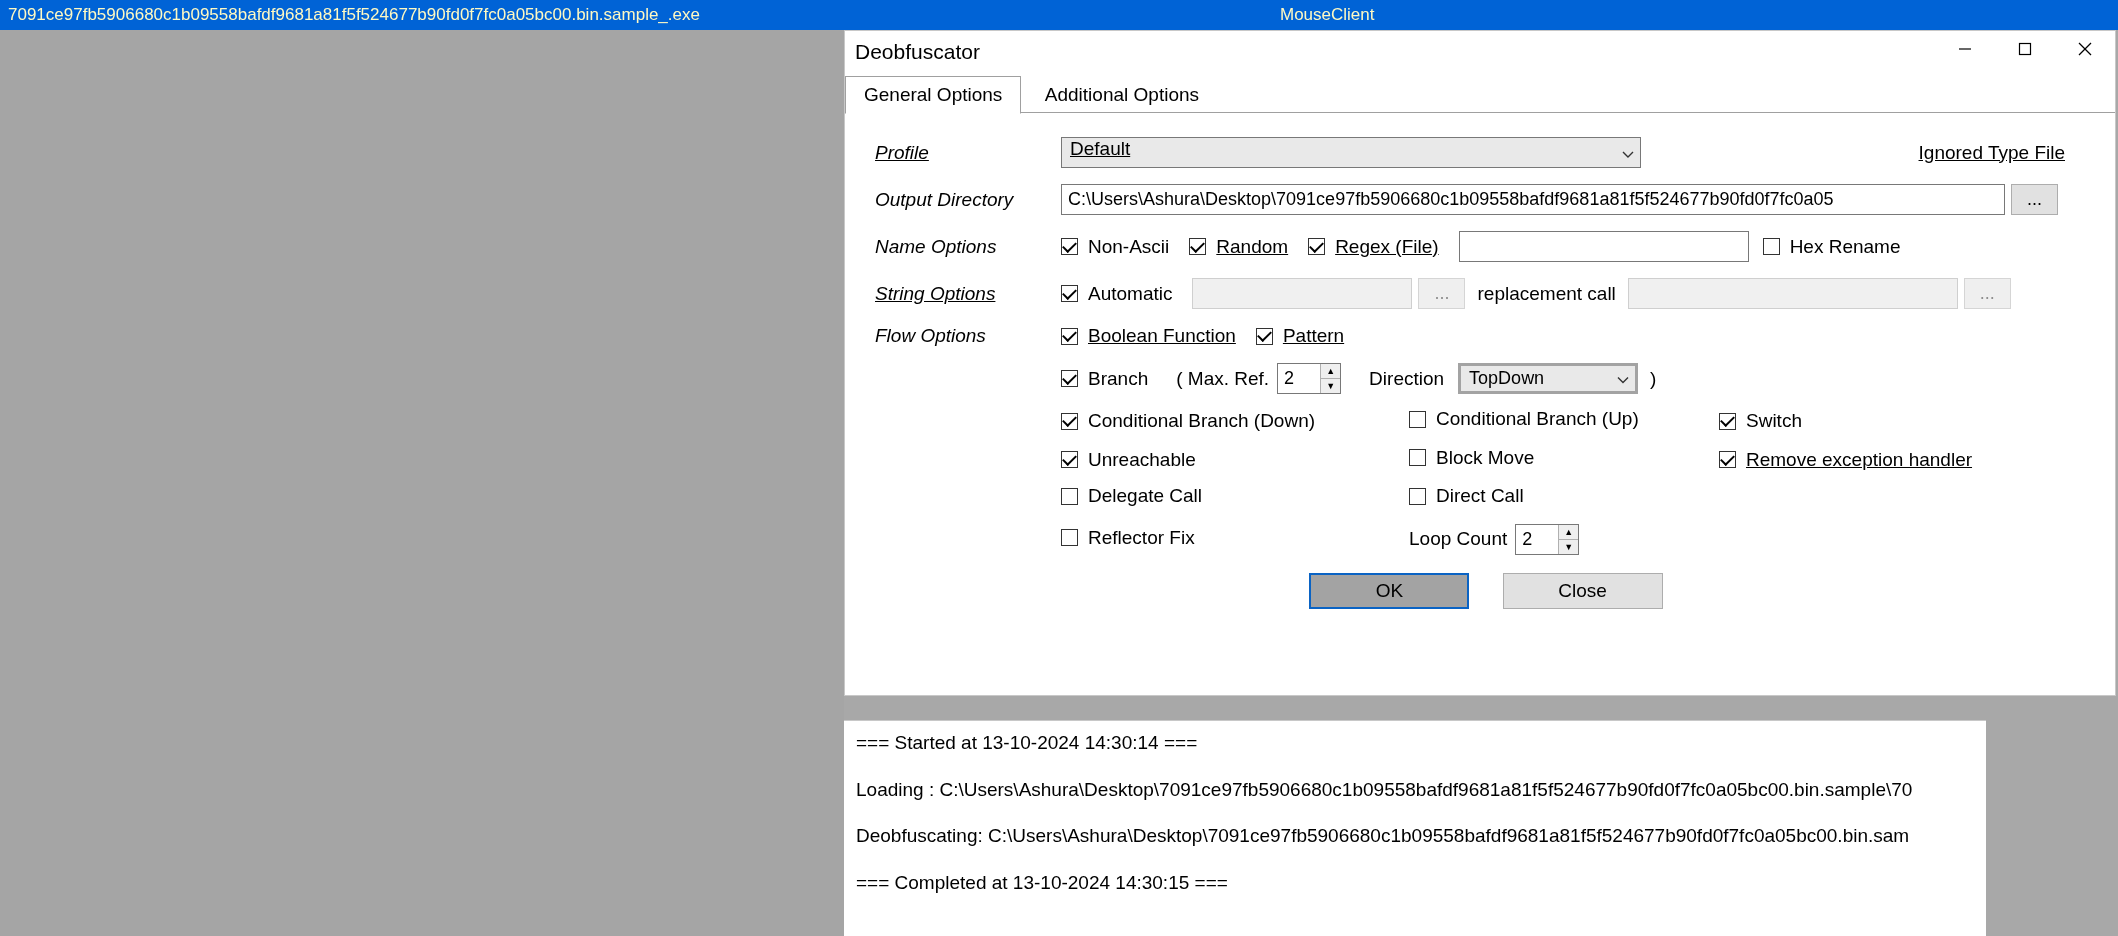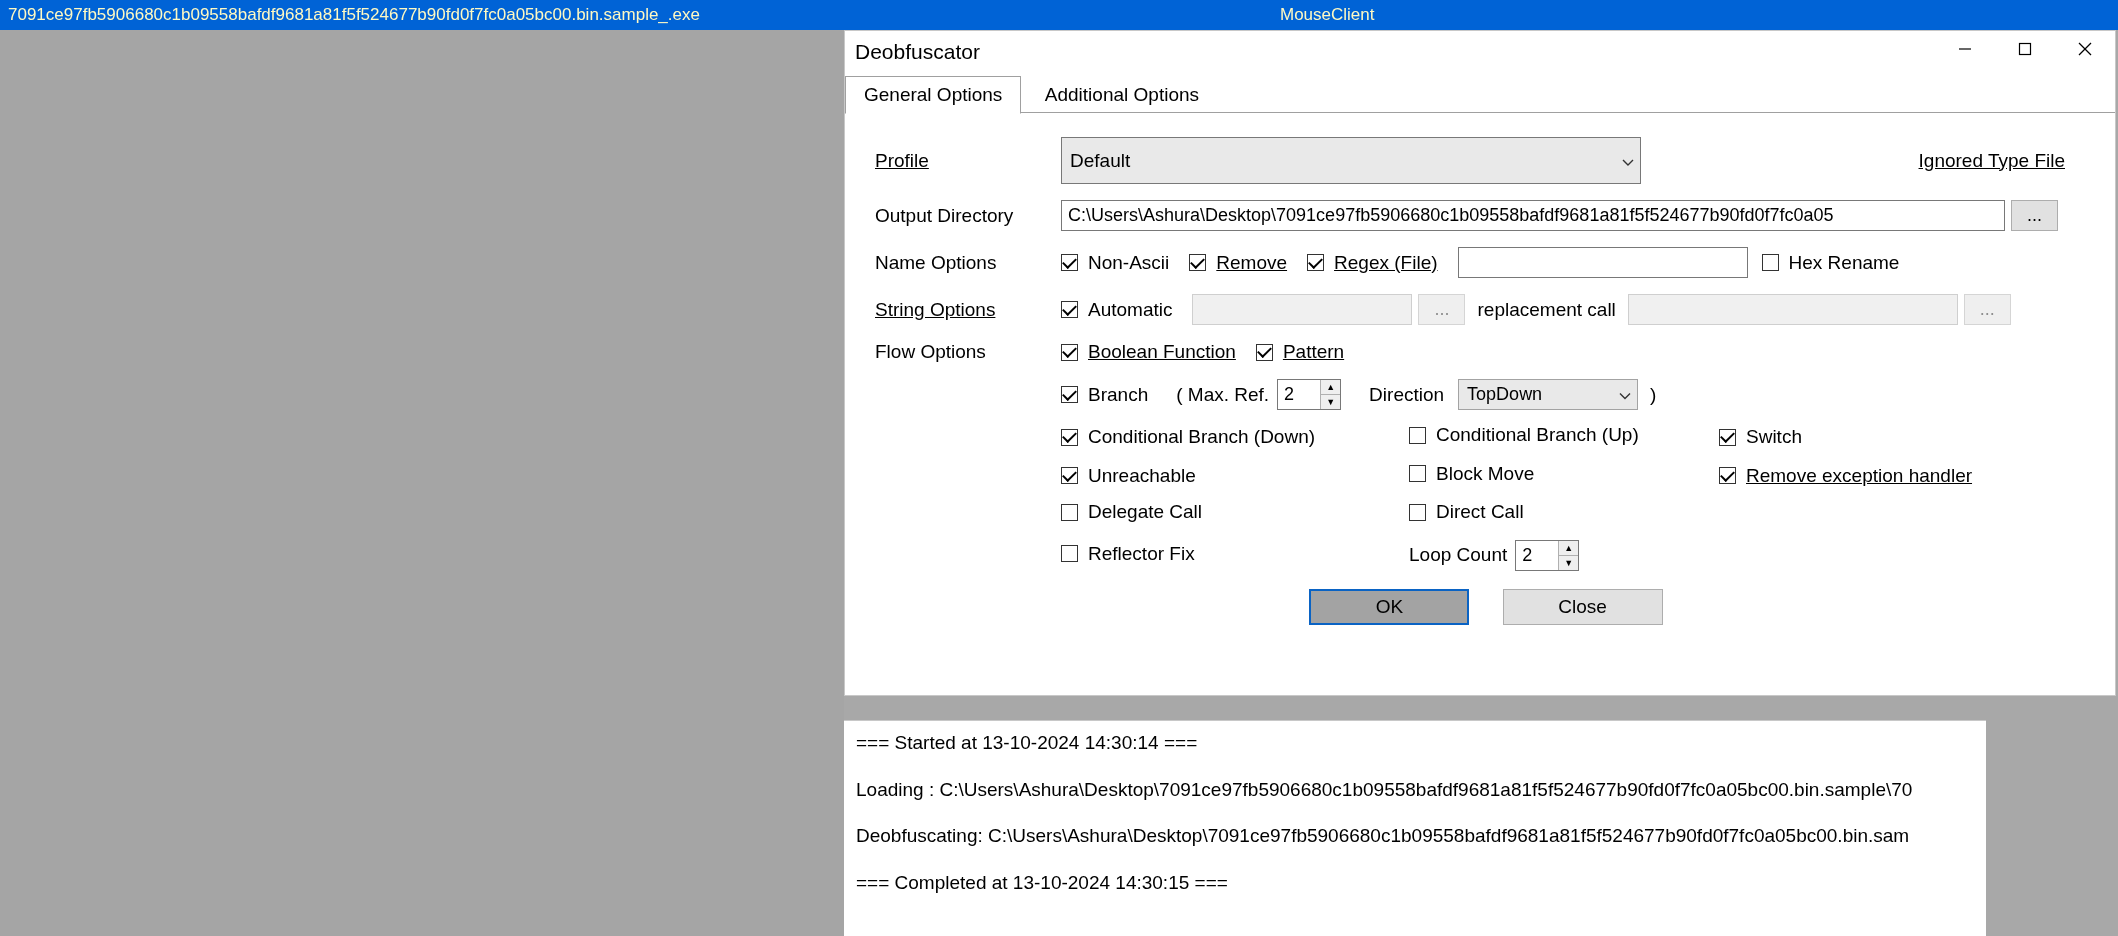--- a/index.html
+++ b/index.html
@@ -42,27 +42,27 @@
     position:relative; top:1px; cursor:default;
   }
   .tab.active {
     background:#fff; border-color:#a0a0a0; z-index:2;
     border-bottom: 1px solid #fff;
   }
 
   
   .form-area { padding:24px 18px 10px 30px; font-size:19px; color:#000; }
   .row { display:flex; align-items:center; margin-bottom:16px; }
-  .row-label { width:186px; flex:0 0 186px; }
+  .row-label { width:186px; flex:0 0 186px;font-style:italic; }
   .underlined { text-decoration: underline; }
 
   .combo {
-    flex:0 0 580px; height:47px; background:#e9e9e9;
-    border:1px solid #787878; display:flex; align-items:center;
-    padding:0 8px; position:relative; font-size:19px;
+    flex:0 0 580px; height:31px; background:#e9e9e9;
+    border:1px solid #787878; display:flex; 
+    padding:0 8px; position:relative; font-size:19px;text-decoration:underline;
   }
   .combo .chev { position:absolute; right:6px; top:50%; transform:translateY(-50%); }
 
   .link-right { margin-left:auto; margin-right:32px; text-decoration: underline; cursor:default; }
 
   .txt {
     height:31px; border:1px solid #787878; background:#fff; padding:0 6px; font-size:18px;
   }
   .txt-output { flex:1 1 auto; max-width:944px; }
   .ellips-btn {
@@ -90,21 +90,21 @@
   .spinner {
     display:inline-flex; height:31px; border:1px solid #787878;
     align-items:stretch; margin:0 8px;
   }
   .spinner .val { width:42px; padding:0 6px; display:flex; align-items:center; font-size:18px; }
   .spinner .arrows { width:20px; display:flex; flex-direction:column; border-left:1px solid #b0b0b0; }
   .spinner .arrows div { flex:1; display:flex; align-items:center; justify-content:center; font-size:9px; background:#efefef; cursor:default; }
   .spinner .arrows div:first-child { border-bottom:1px solid #b0b0b0; }
 
   .sel-dir {
-    display:inline-flex; height:31px; border:1px solid #a3a3a3; background:#e9e9e9;
+    display:inline-flex; height:31px; border:3px solid #a3a3a3; background:#e9e9e9;
     align-items:center; padding:0 24px 0 8px; min-width:180px; position:relative; font-size:18px;
   }
   .sel-dir .chev { position:absolute; right:6px; top:50%; transform:translateY(-50%); }
 
   .opts-grid { margin-left:186px; }
   .opts-row { display:flex; align-items:center; margin-bottom:14px; }
   .col1 { flex:0 0 348px; }
   .col2 { flex:0 0 310px; }
   .col3 { flex:1 1 auto; }
 
@@ -187,21 +187,21 @@
       </div>
 
       <div class="row">
         <div class="row-label">Name Options</div>
         <div class="chk checked">
             <span class="box"></span>
             <span>Non-Ascii</span>
           </div>
         <div class="chk checked">
             <span class="box"></span>
-            <span class="underlined">Remove</span>
+            <span class="underlined">Random</span>
           </div>
         <div class="chk checked">
             <span class="box"></span>
             <span class="underlined">Regex (File)</span>
           </div>
         <input class="txt" style="width: 290px;" value="">
         <div class="chk" style="margin-left:14px">
             <span class="box"></span>
             <span>Hex Rename</span>
           </div>

